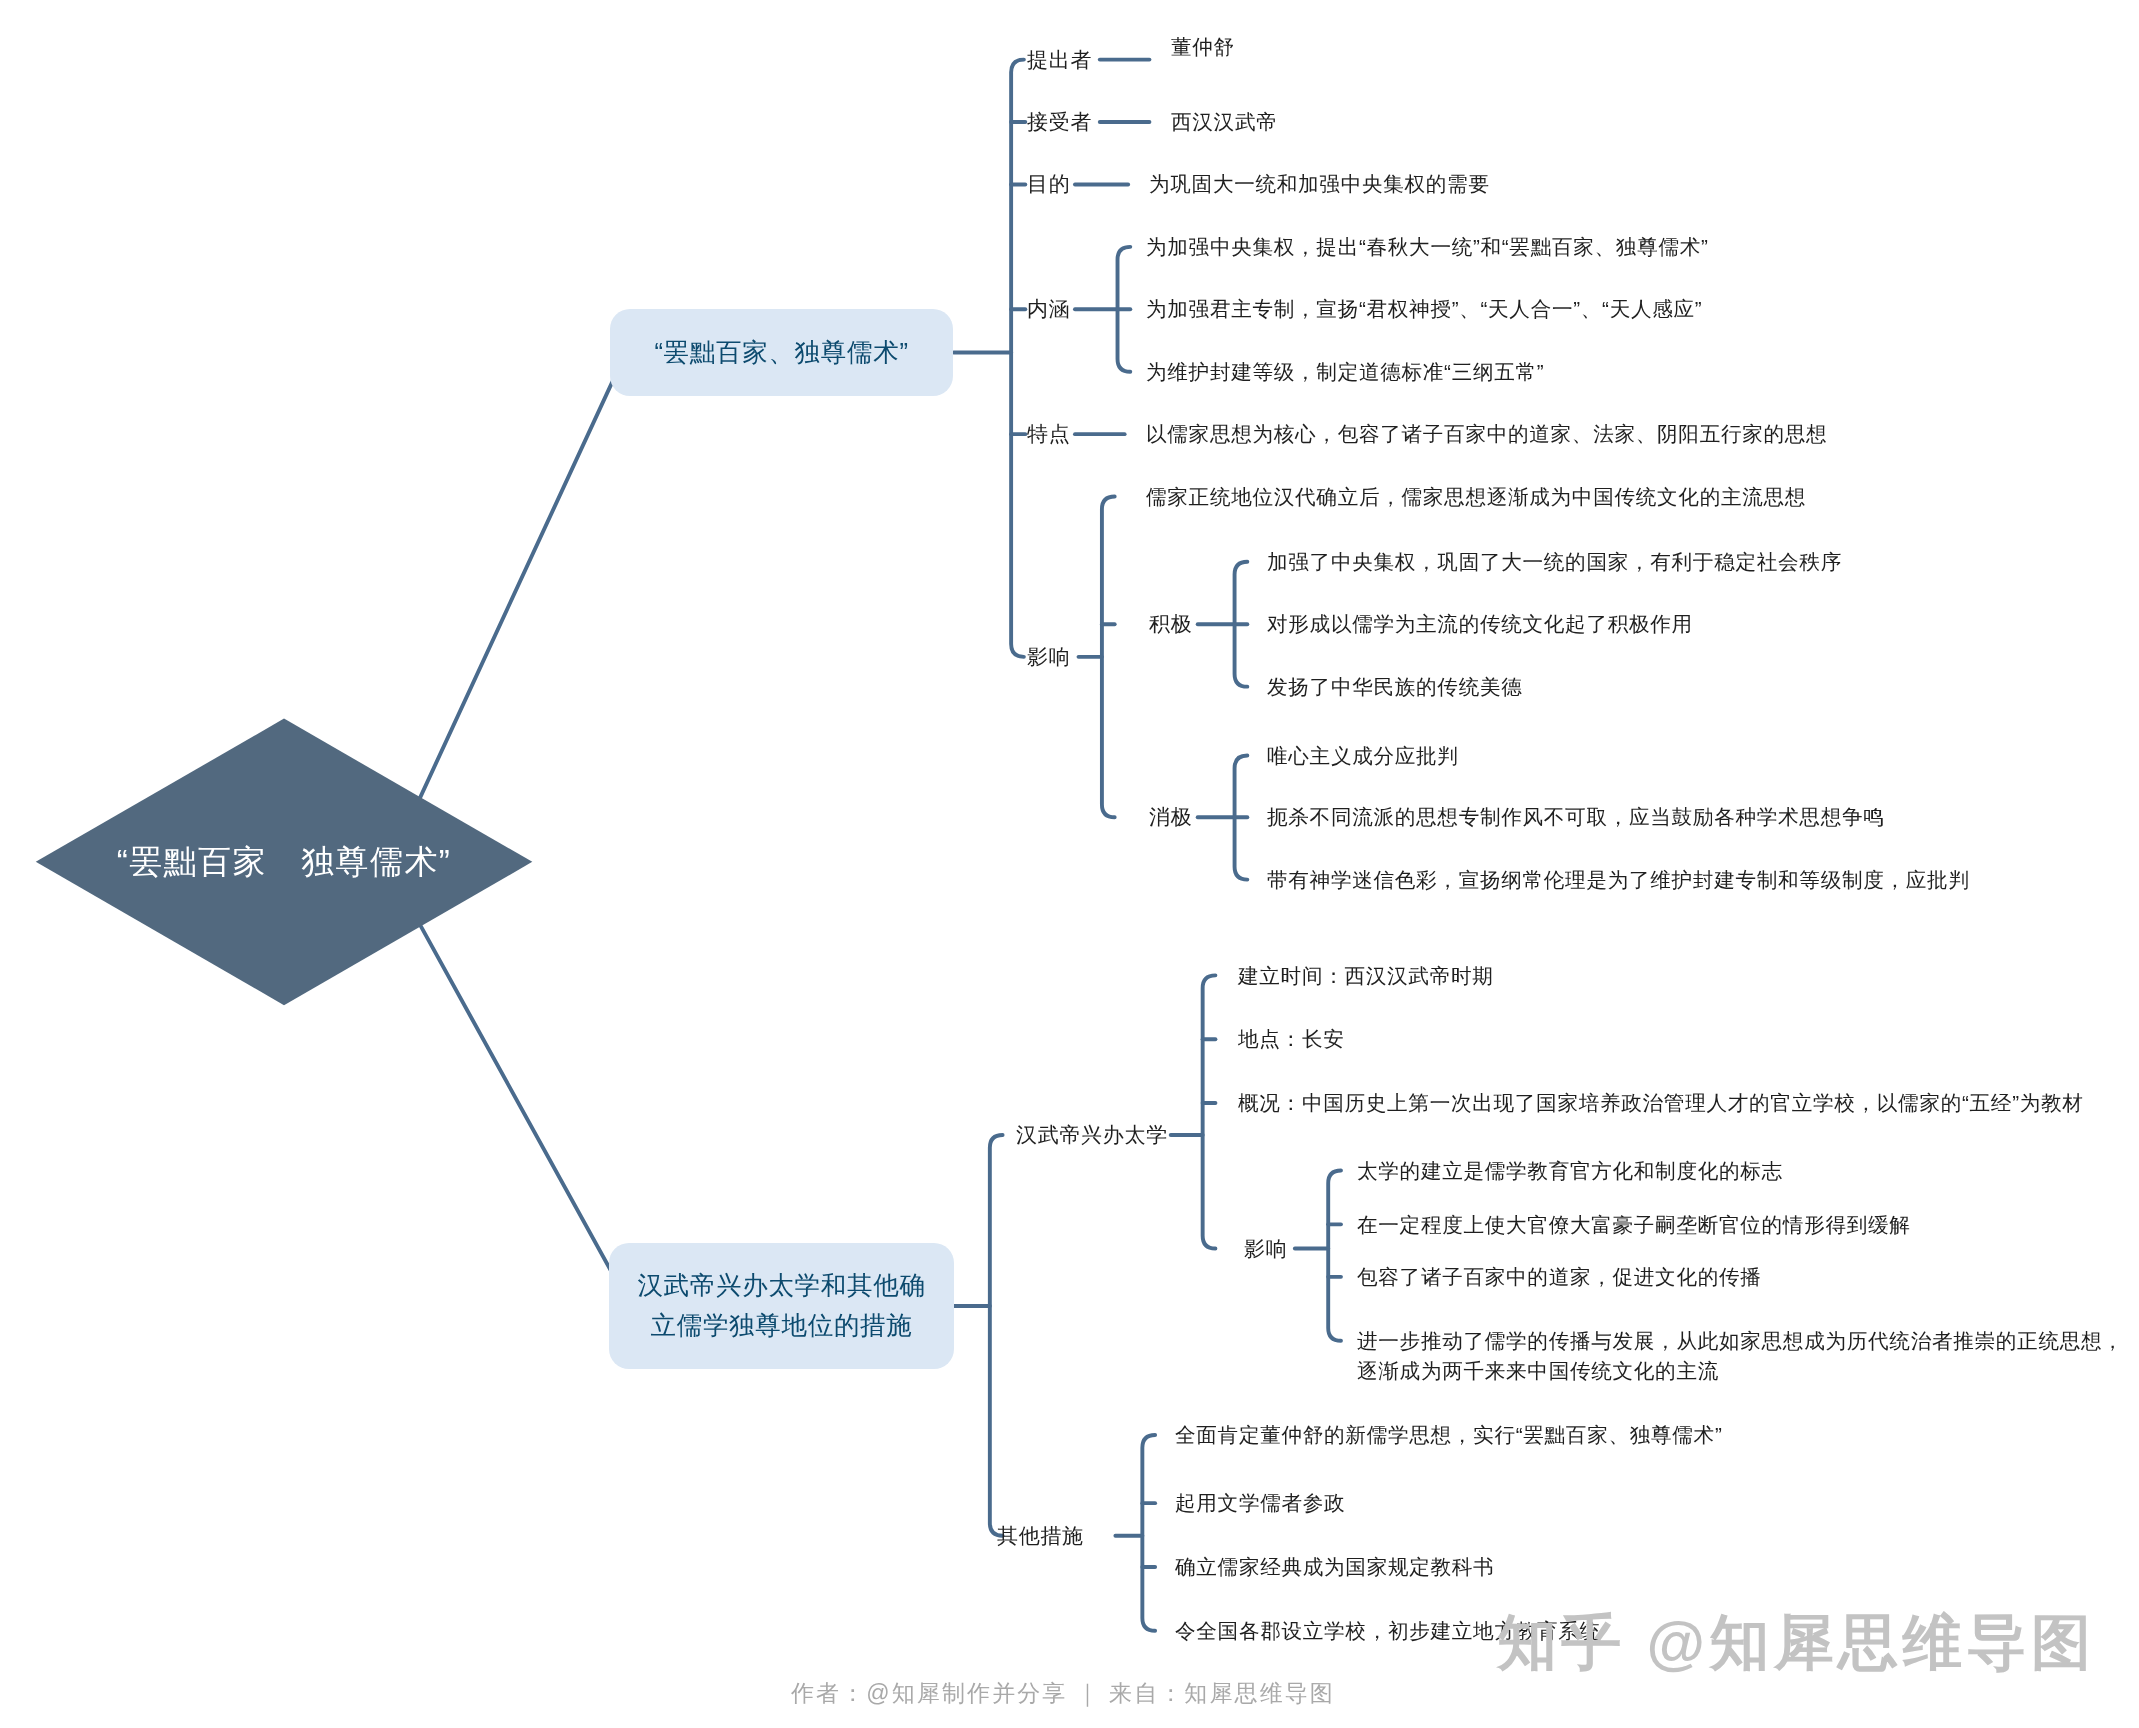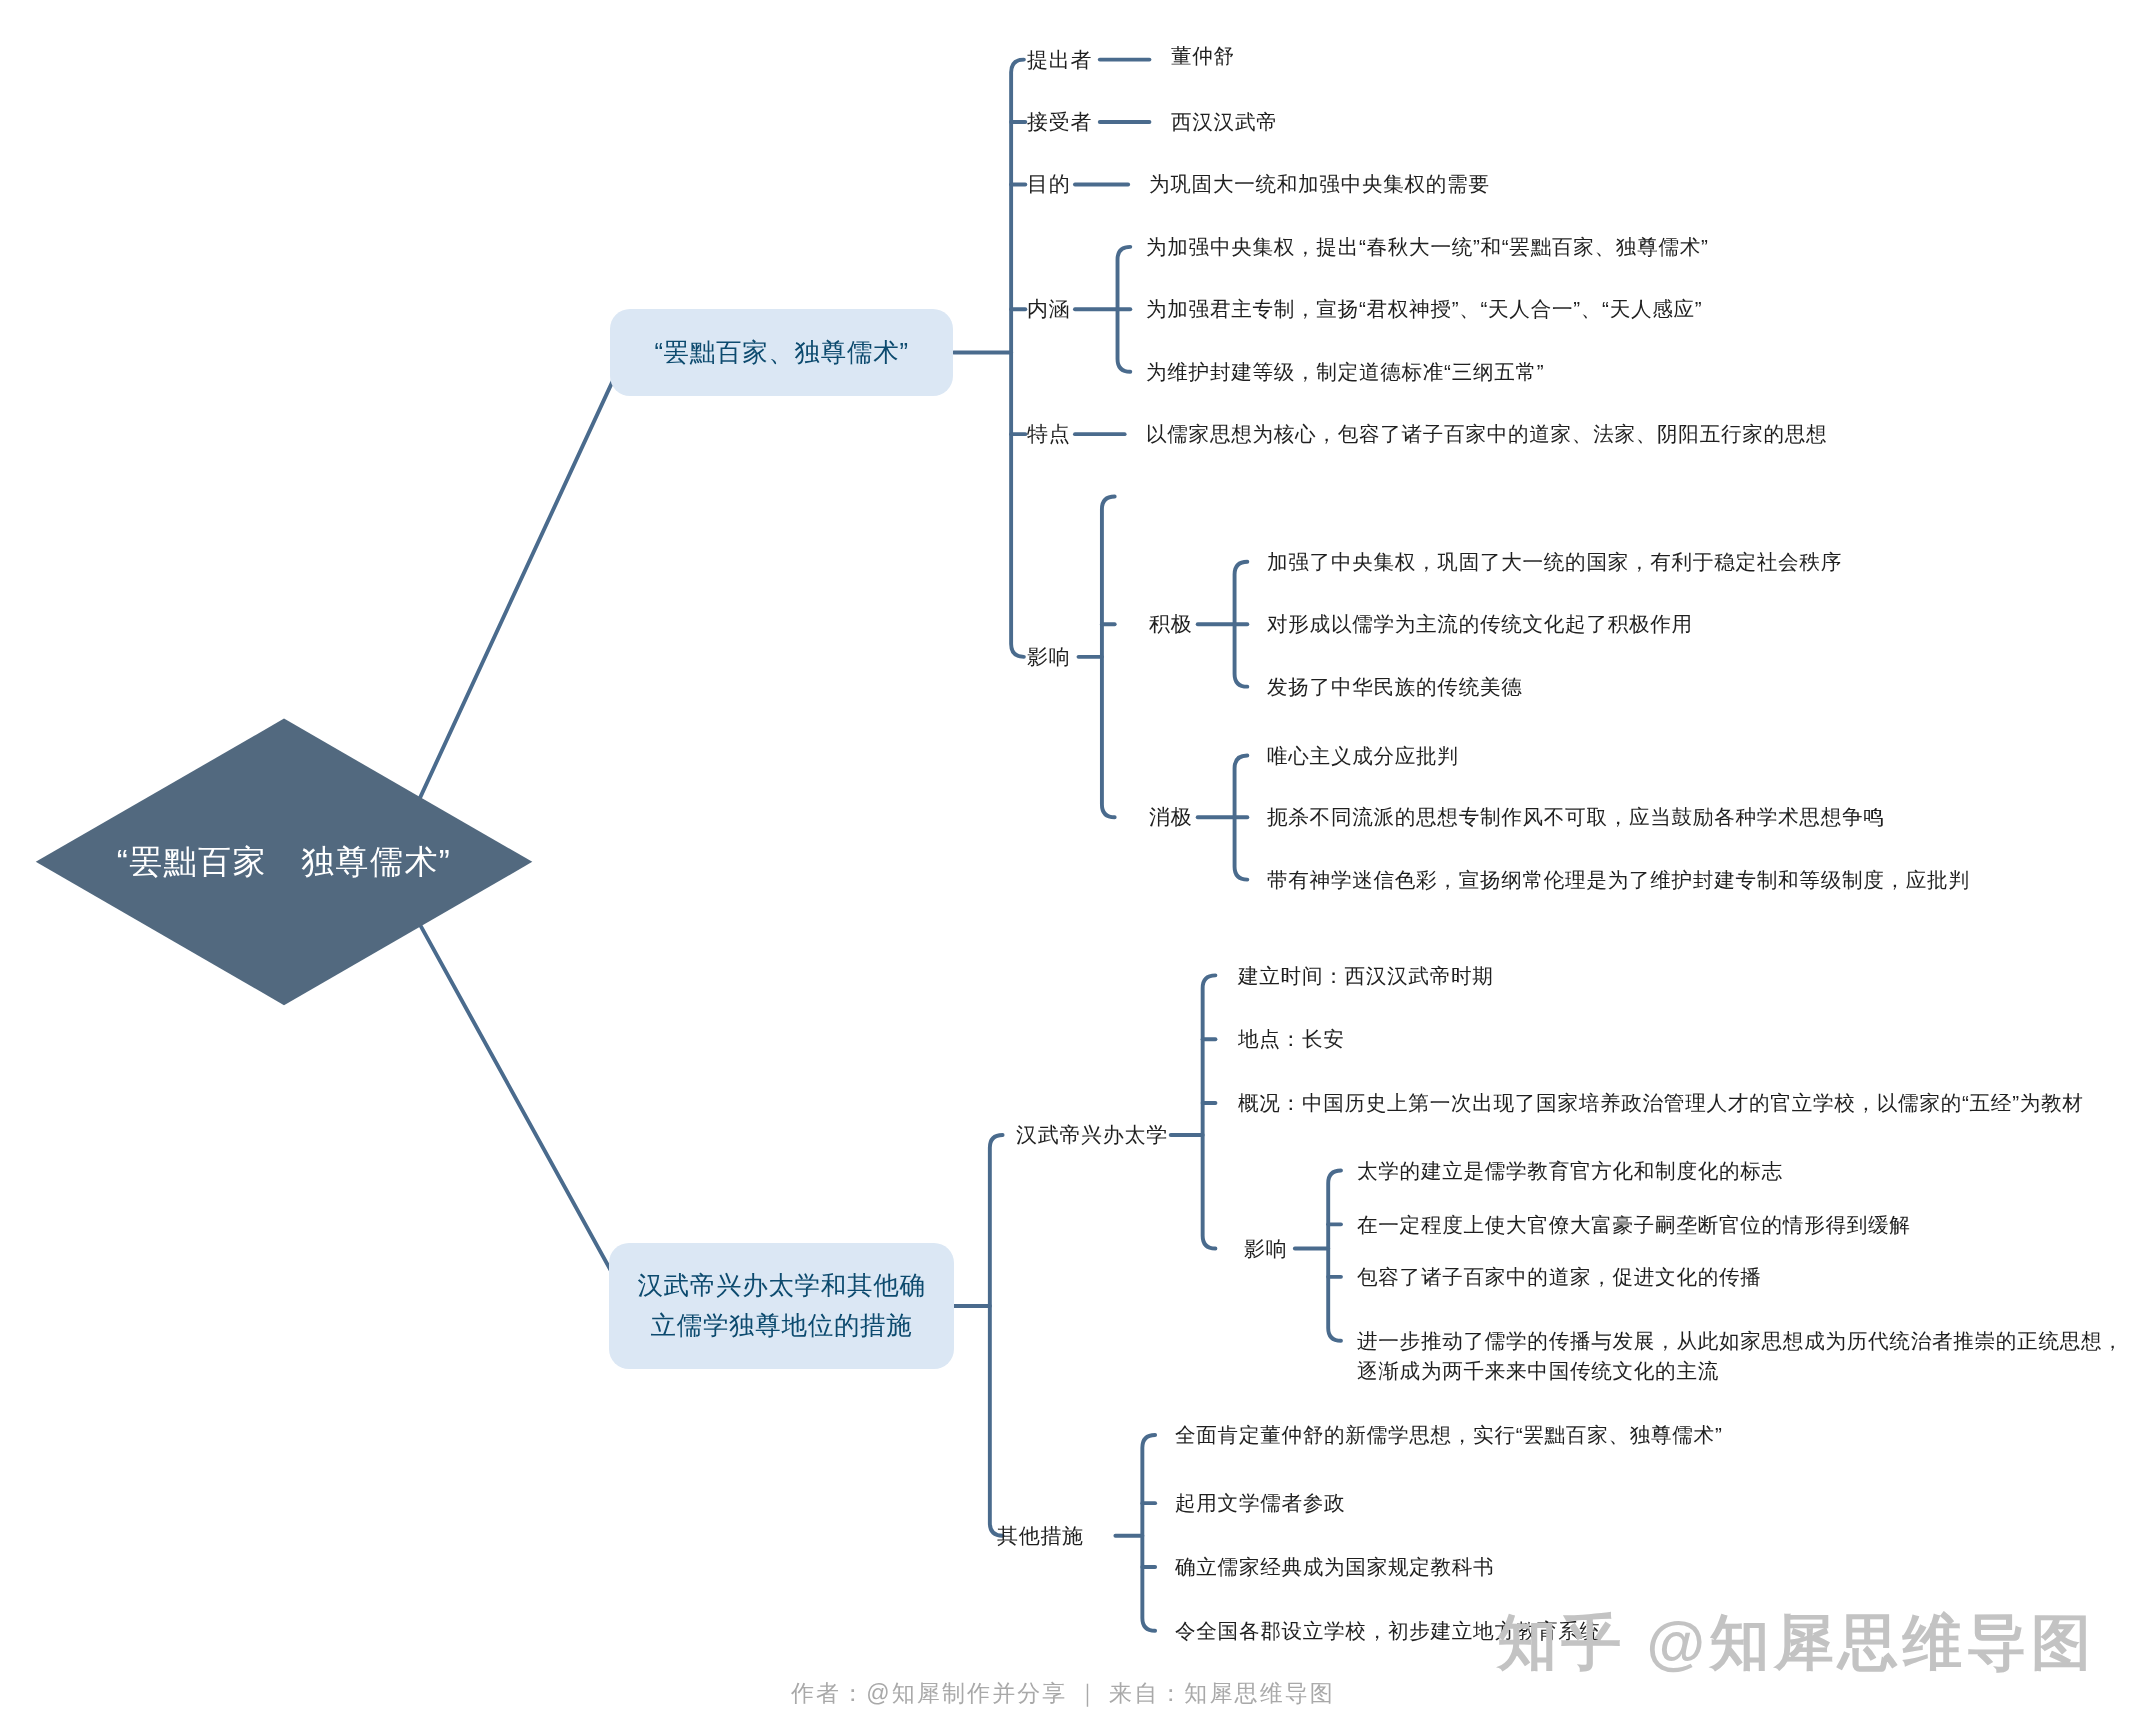--- a/index.html
+++ b/index.html
@@ -87,37 +87,38 @@
 
   <div class="node node1" style="left:610px;top:309px;width:343px;height:87px;">
     <div class="inner">“罢黜百家、独尊儒术”</div>
   </div>
 
   <div class="node" style="left:609px;top:1243px;width:345px;height:126px;">
     <div class="inner">汉武帝兴办太学和其他确立儒学独尊地位的措施</div>
   </div>
 
   <div class="lbl" style="left:1027px;top:60px;">提出者</div>
-  <div class="leaf" style="left:1171px;top:56px;">董仲舒</div>
+  <div class="leaf" style="left:1171px;top:47px;">董仲舒</div>
 
   <div class="lbl" style="left:1027px;top:122px;">接受者</div>
   <div class="leaf" style="left:1171px;top:122px;">西汉汉武帝</div>
 
   <div class="lbl" style="left:1027px;top:184px;">目的</div>
   <div class="leaf" style="left:1149px;top:184px;">为巩固大一统和加强中央集权的需要</div>
 
   <div class="lbl" style="left:1027px;top:309px;">内涵</div>
   <div class="leaf" style="left:1146px;top:247px;">为加强中央集权，提出“春秋大一统”和“罢黜百家、独尊儒术”</div>
   <div class="leaf" style="left:1146px;top:309px;">为加强君主专制，宣扬“君权神授”、“天人合一”、“天人感应”</div>
   <div class="leaf" style="left:1146px;top:372px;">为维护封建等级，制定道德标准“三纲五常”</div>
 
   <div class="lbl" style="left:1027px;top:434px;">特点</div>
   <div class="leaf" style="left:1146px;top:434px;">以儒家思想为核心，包容了诸子百家中的道家、法家、阴阳五行家的思想</div>
 
   <div class="lbl" style="left:1027px;top:657px;">影响</div>
+  <div class="leaf" style="left:1146px;top:497px;">儒家正统地位汉代确立后，儒家思想逐渐成为中国传统文化的主流思想</div>
 
   <div class="lbl" style="left:1149px;top:624px;">积极</div>
   <div class="leaf" style="left:1267px;top:562px;">加强了中央集权，巩固了大一统的国家，有利于稳定社会秩序</div>
   <div class="leaf" style="left:1267px;top:624px;">对形成以儒学为主流的传统文化起了积极作用</div>
   <div class="leaf" style="left:1267px;top:687px;">发扬了中华民族的传统美德</div>
 
   <div class="lbl" style="left:1149px;top:817px;">消极</div>
   <div class="leaf" style="left:1267px;top:756px;">唯心主义成分应批判</div>
   <div class="leaf" style="left:1267px;top:880px;">带有神学迷信色彩，宣扬纲常伦理是为了维护封建专制和等级制度，应批判</div>
   <div class="leaf" style="left:1267px;top:817px;">扼杀不同流派的思想专制作风不可取，应当鼓励各种学术思想争鸣</div>

